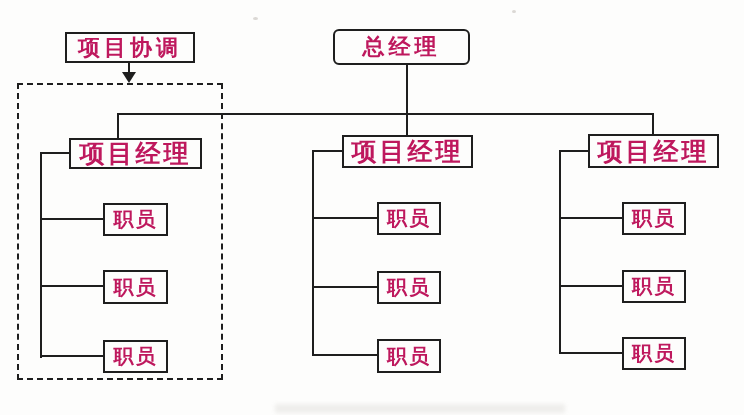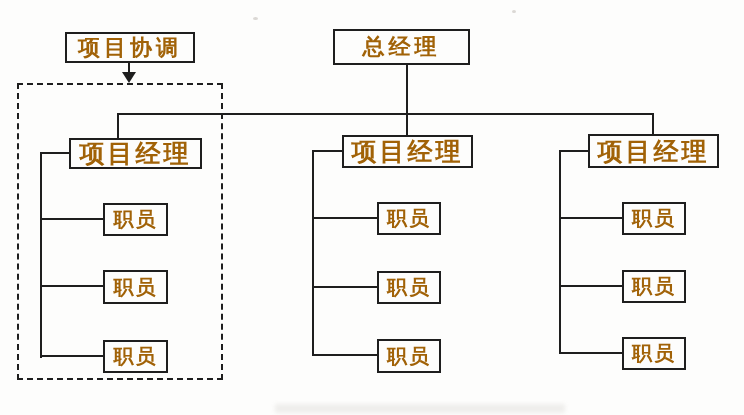--- a/index.html
+++ b/index.html
@@ -17,21 +17,21 @@
   }
   
   .node {
     position: absolute;
     box-sizing: border-box;
     background: #fdfdfc;
     border: 2px solid #1e1e1e;
     display: flex;
     align-items: center;
     justify-content: center;
-    color: #a16207;
+    color: #be185d;
     font-weight: bold;
     white-space: nowrap;
     z-index: 3;
   }
   .node-lg { font-size: 22px; letter-spacing: 4px; }
   .node-md { font-size: 25px; letter-spacing: 3px; }
   .node-sm { font-size: 20px; letter-spacing: 2px; text-align: center; }
   
   .line {
     position: absolute;
@@ -85,21 +85,21 @@
 <div class="canvas">
 
   <div class="dashed-region"></div>
 
   <div class="node node-lg" style="left:65px; top:32px; width:130px; height:31px;">
     <span>项目协调</span>
   </div>
   <div class="line" style="left:128px; top:63px; width:2px; height:12px;"></div>
   <div class="arrow-head" style="left:122px; top:72px;"></div>
 
-  <div class="node node-lg" style="left:333px; top:29px; width:137px; height:36px;">
+  <div class="node node-lg" style="left:333px; top:29px; width:137px; height:36px;border-radius:6px;">
     <span>总经理</span>
   </div>
 
   <div class="line" style="left:406px; top:64px; width:2px; height:71px;"></div>
 
   <div class="line" style="left:117px; top:113px; width:537px; height:2px;"></div>
 
   <div class="line" style="left:117px; top:113px; width:2px; height:26px;"></div>
 
   <div class="line" style="left:652px; top:113px; width:2px; height:22px;"></div>

